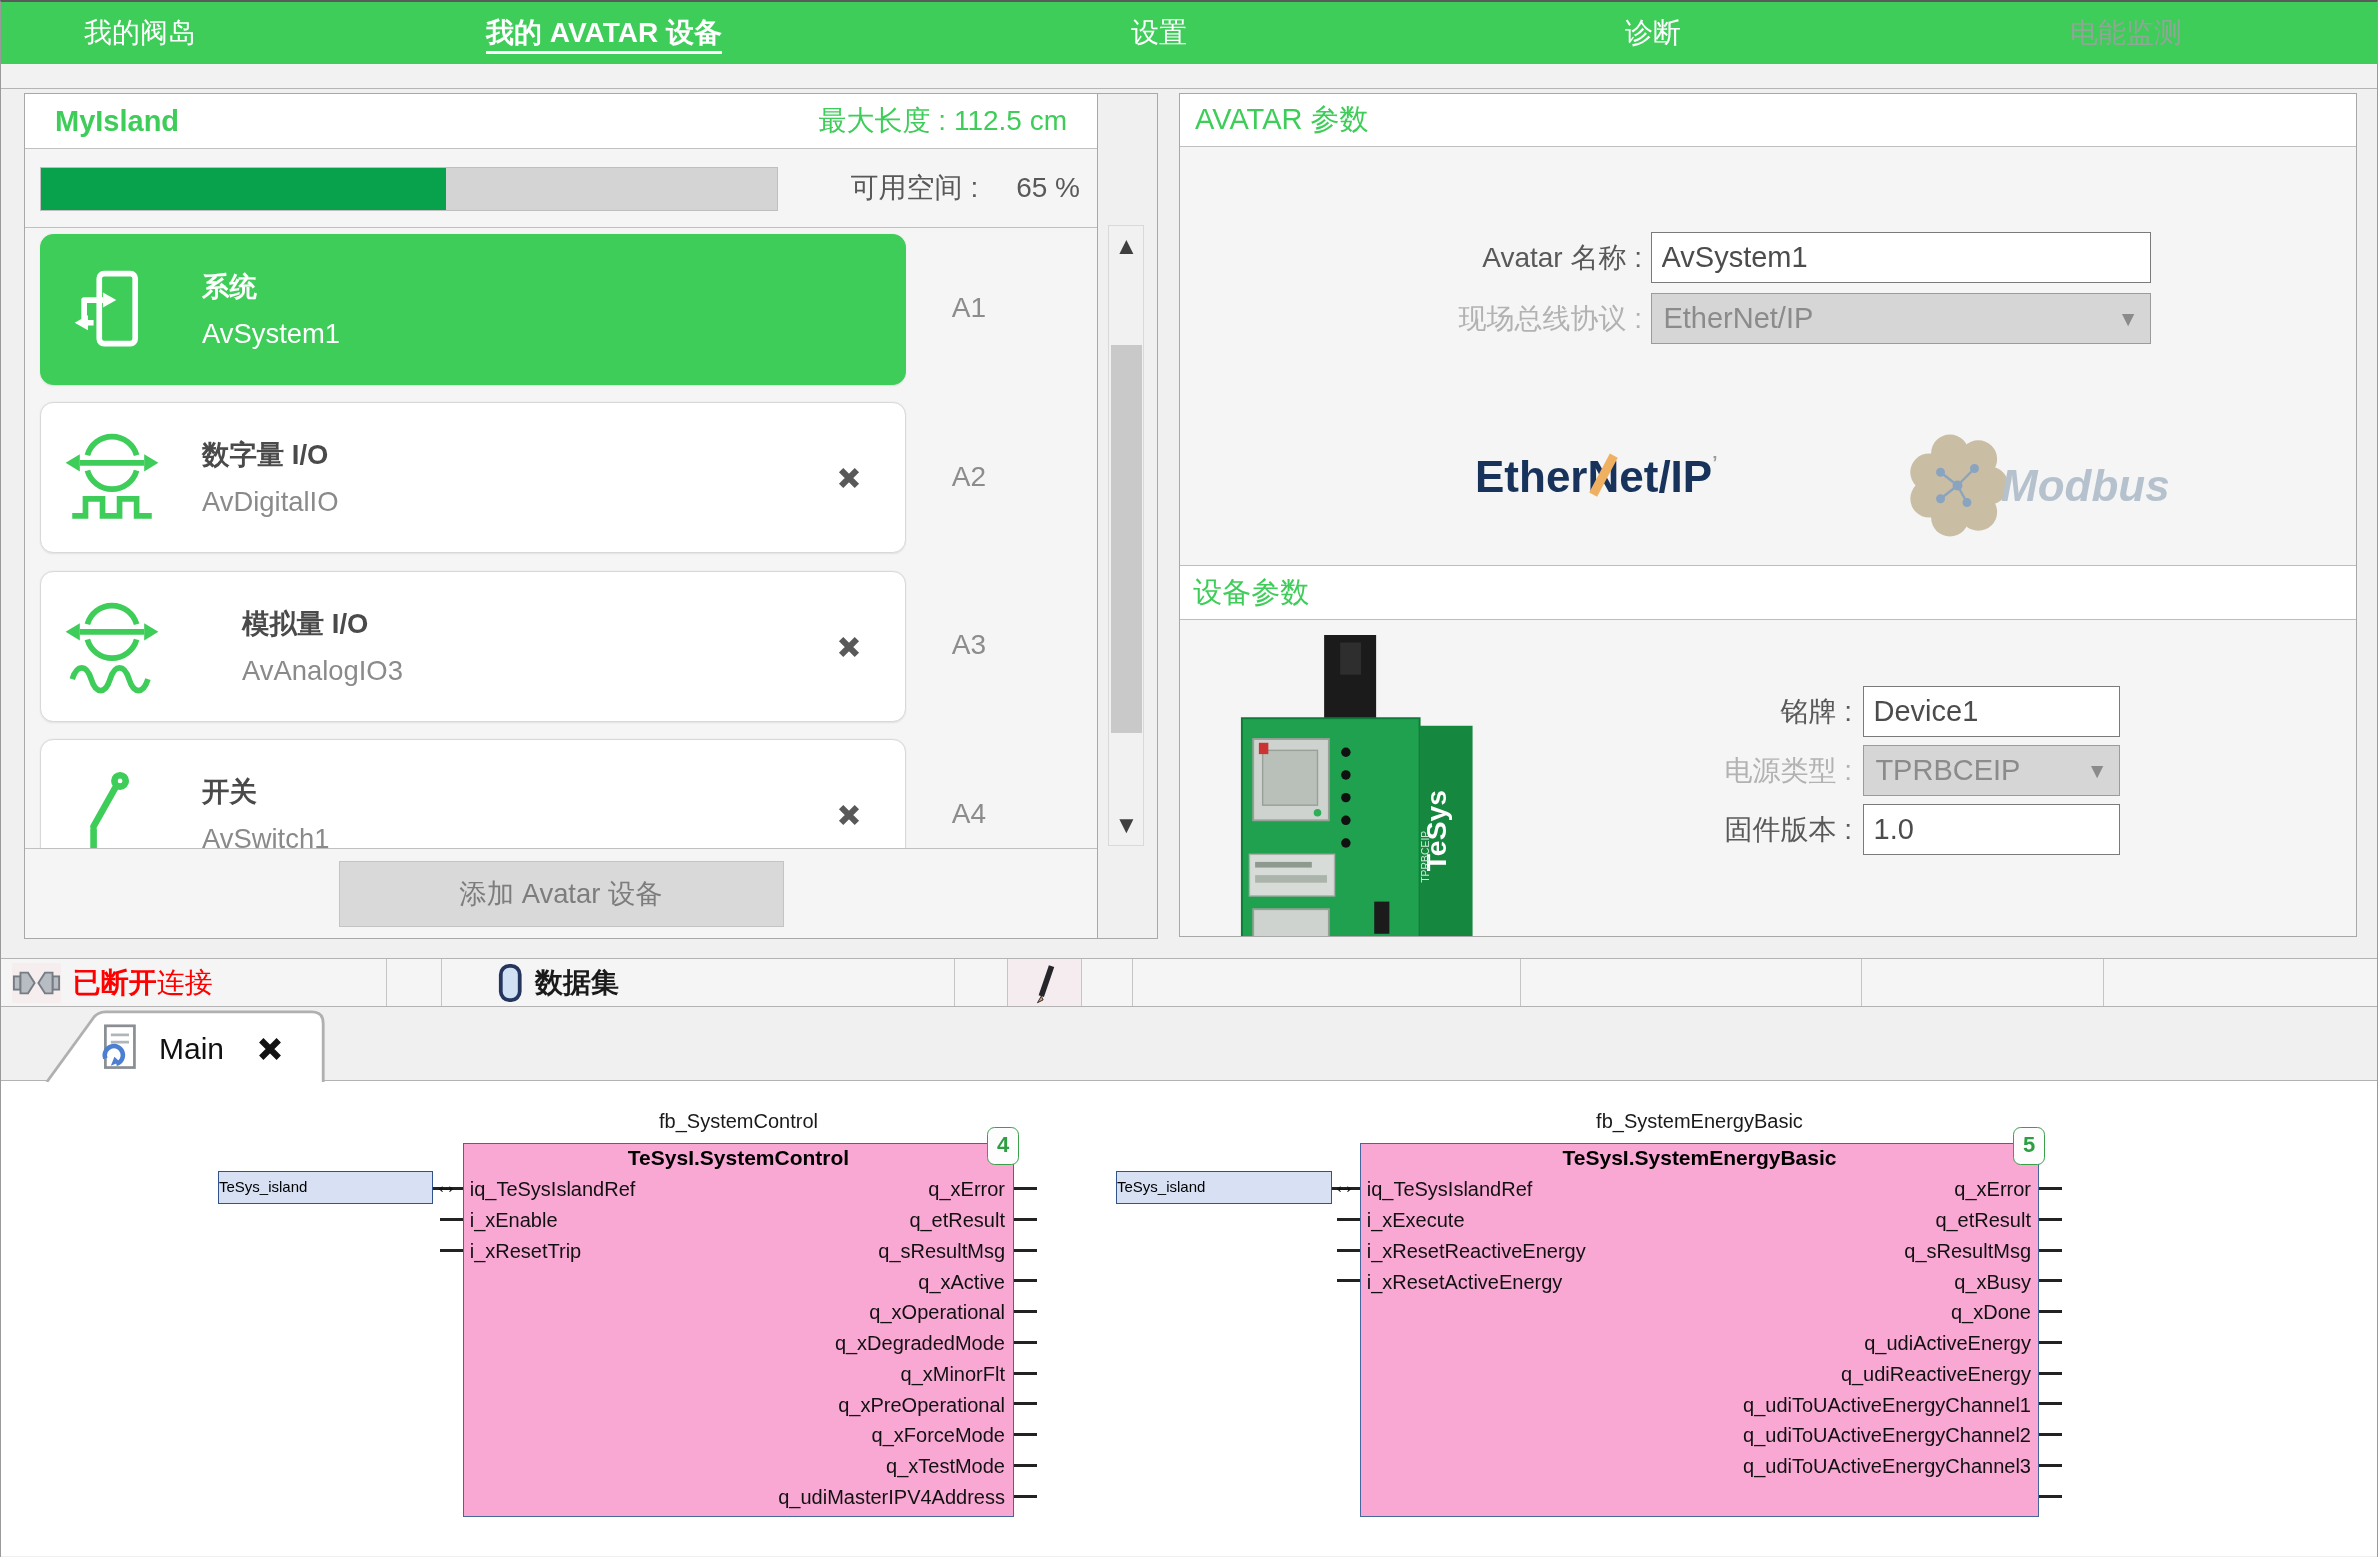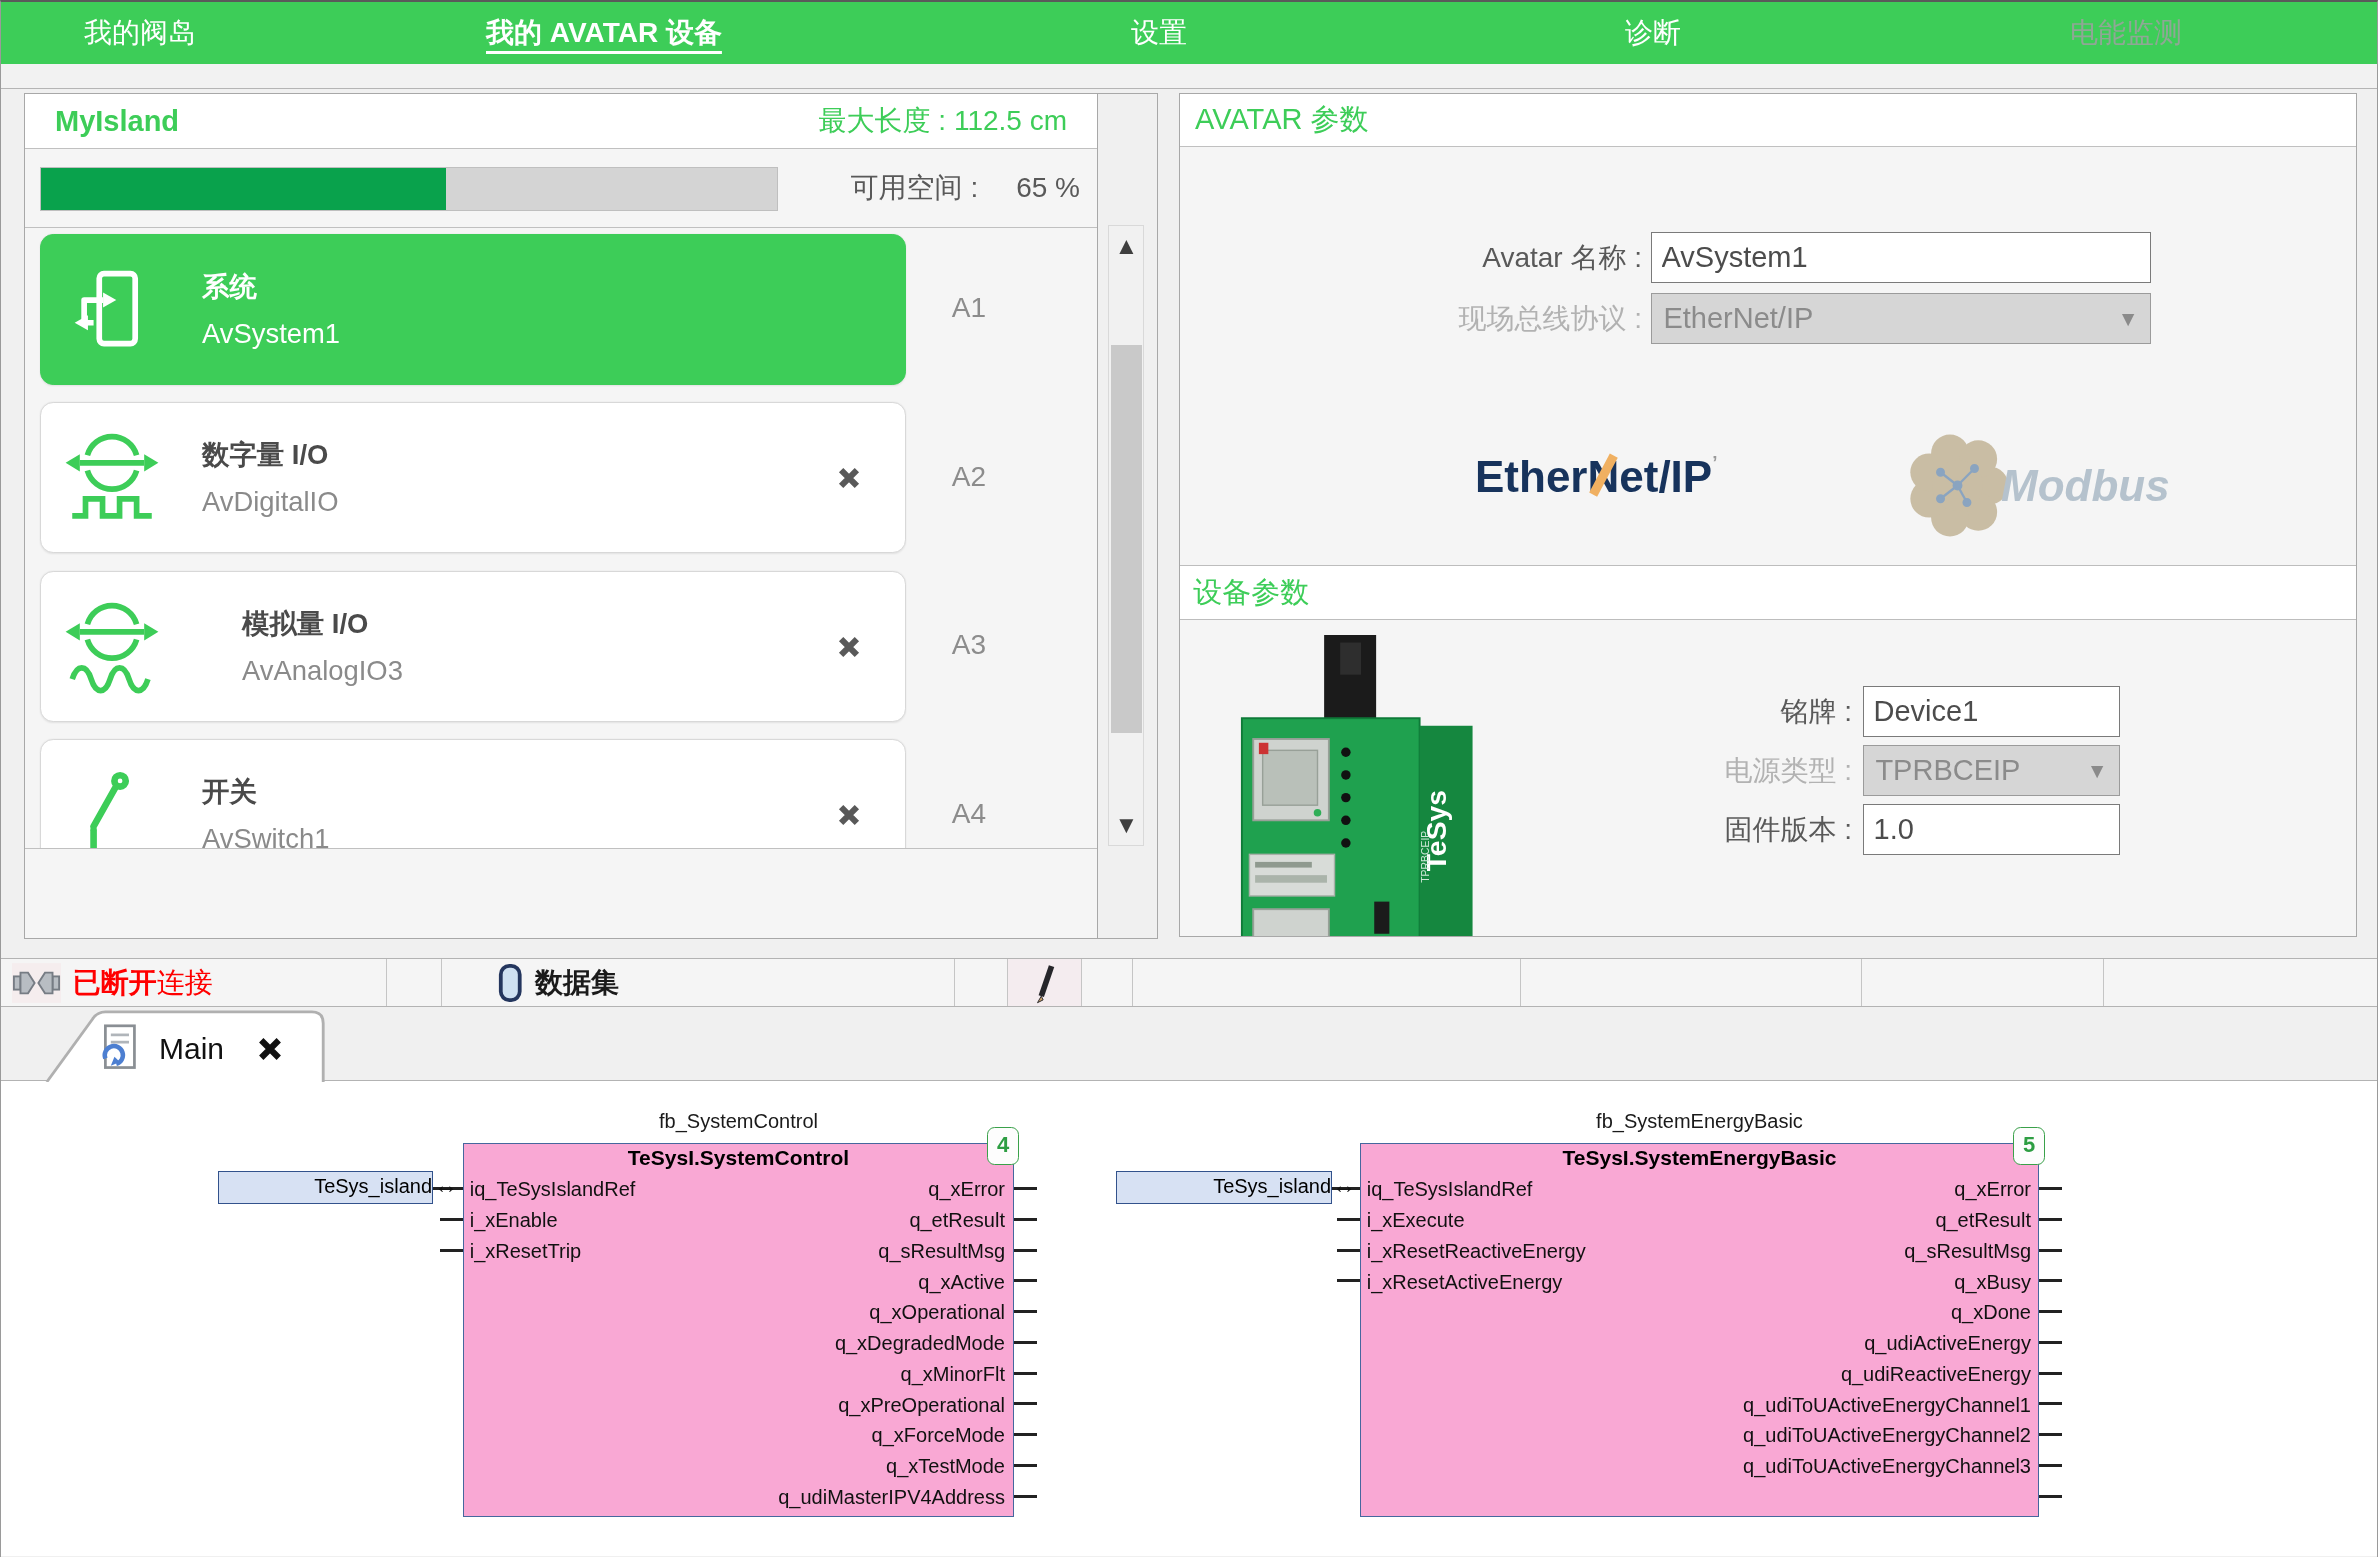--- a/index.html
+++ b/index.html
@@ -106,22 +106,22 @@
 
   
   .canvas { position:absolute; left:0; right:0; top:1079px; height:475px; background:#fff; }
   .fb-label { position:absolute; text-align:center; font-size:20px; color:#1a1a1a; height:28px; }
   .fblock { position:absolute; background:#f9a8d4; border:1.9px solid #46679e; }
   .fblock-title { position:absolute; left:0; right:0; top:1.9px; text-align:center;
                   font-weight:bold; font-size:21px; color:#000; }
   .pin { position:absolute; font-size:20px; color:#111; line-height:31px; height:31px; white-space:nowrap; }
   .pin-out { text-align:right; }
   .stub { position:absolute; height:2.8px; background:#222; }
-  .refbox { position:absolute; background:#d7e1f3; border:1.9px solid #32528c; text-align:right;
-            font-size:20px; color:#000; line-height:29px; }
+  .refbox { position:absolute; background:#d7e1f3; border:1.9px solid #32528c; text-align:left;
+            font-size:15px; color:#000; line-height:29px; }
   .refline { position:absolute; height:2.8px; background:#222; }
   .refarrow { position:absolute; font-size:24px; color:#111; font-weight:bold; }
   .badge { position:absolute; width:32px; height:38px; background:#fdfdfd; border:1.9px solid #3aa14a;
            border-radius:7.6px; color:#2e9e43; font-weight:bold; font-size:22px; text-align:center;
            line-height:34px; z-index:3; }
 </style>
 </head>
 <body>
 
 <div class="page">
@@ -217,20 +217,23 @@
             <div class="card-text">
               <div class="card-type">开关</div>
               <div class="card-name">AvSwitch1</div>
             </div>
             <div class="card-close"><svg width="28" height="28" viewBox="0 0 32 32">
                 <path d="M7 7 L25 25 M25 7 L7 25" stroke="#595959" stroke-width="7"></path>
               </svg></div>
           </div>
           <div class="slot-label" style="top: 570px;">A4</div>
         </div>
+      <div class="add-row">
+        <div class="add-btn">添加 Avatar 设备</div>
+      </div>
     </div>
     <div class="island-gutter">
       <div class="scrollbar">
         <div class="sb-arrow" style="top:5.7px;">▲</div>
         <div class="sb-thumb"></div>
         <div class="sb-arrow" style="bottom:5.7px;">▼</div>
       </div>
     </div>
   </div>
 

